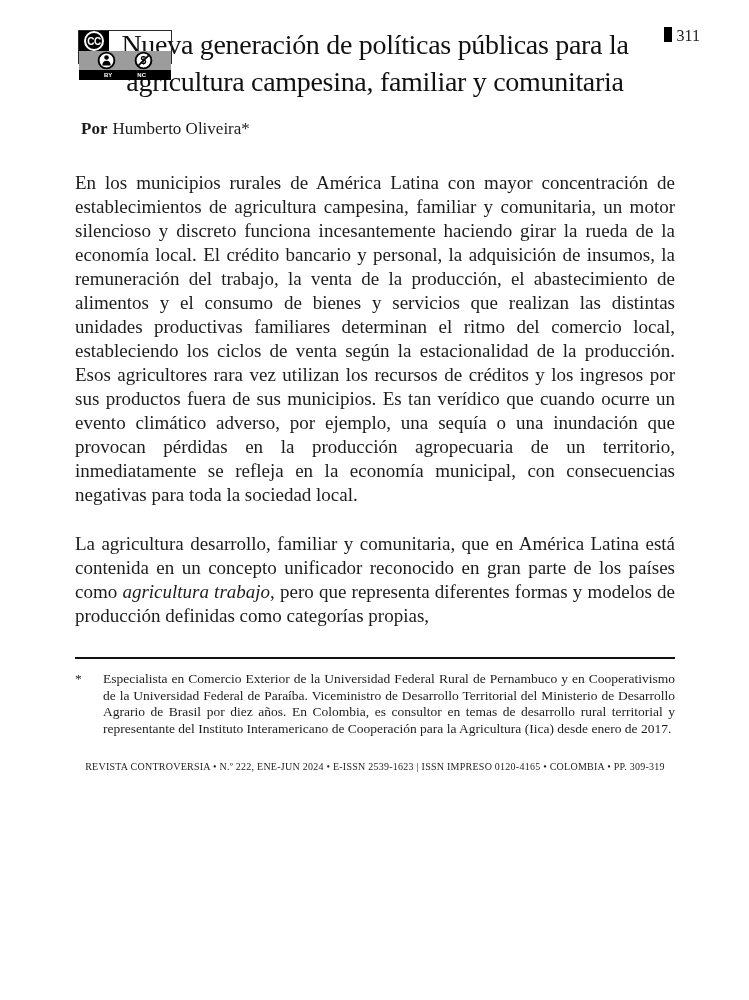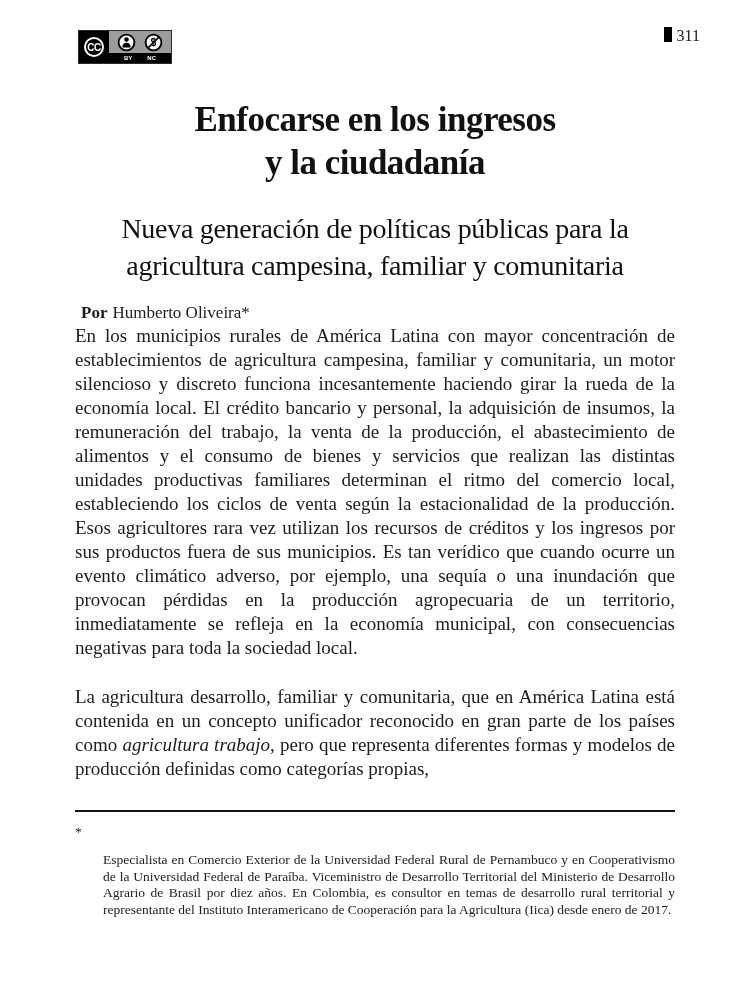--- a/index.html
+++ b/index.html
@@ -15,20 +15,21 @@
   }
 
   
   .cc-badge {
     position: absolute;
     left: 78px; top: 30px;
     width: 94px; height: 34px;
     display: flex;
     border: 1px solid #2a2a2a;
     box-sizing: border-box;
+    flex-direction: column;
   }
   .cc-left {
     width: 30px; background: #000;
     display: flex; align-items: center; justify-content: center;
   }
   .cc-circle {
     width: 20px; height: 20px;
     border: 2px solid #fff; border-radius: 50%;
     color: #fff;
     font-family: "Liberation Sans", sans-serif;
@@ -71,39 +72,39 @@
     margin: 26px 0 0;
     font-size: 28px; line-height: 37px;
     font-weight: normal; text-align: center;
     white-space: pre-line; letter-spacing: -0.3px;
     color: #111;
   }
   .author { margin: 19px 6px 0; font-size: 17px; line-height: 20px; }
   .author-prefix { font-weight: bold; margin-right: 5px; }
 
   .body-para {
-    margin: 1px 0 0;
+    margin: 32px 0 0;
     font-size: 19px; line-height: 24px;
     text-align: justify;
   }
   .body-para.second { margin-top: 25px; }
   .body-para em { font-style: italic; }
 
   .footnote-rule {
     margin: 29px 0 0;
     border: none;
     border-top: 2.5px solid #111;
   }
   .footnote {
     display: flex;
     margin-top: 12px;
     font-size: 13.5px; line-height: 16.5px;
   }
   .fn-marker { width: 28px; flex-shrink: 0; }
-  .fn-text { flex: 1; text-align: justify; margin-top: 28px; }
+  .fn-text { flex: 1; text-align: justify; }
 
   .page-footer {
     margin-top: 24px;
     text-align: center;
     font-size: 10px;
     letter-spacing: 0.25px;
     color: #1c1c1c;
     white-space: nowrap;
   }
 </style>
@@ -136,34 +137,33 @@
     </div>
   </div>
 
   <div class="page-number">
     <span class="pn-square"></span>
     <span>311</span>
   </div>
 
   <div class="content">
 
-    <h1 class="title">Enfocarse en los ingresos
-y la ciudadanía</h1>
 
     <h2 class="subtitle">Nueva generación de políticas públicas para la
 agricultura campesina, familiar y comunitaria</h2>
 
     <p class="author"><span class="author-prefix">Por</span><span>Humberto Oliveira</span><span>*</span></p>
 
     <p class="body-para">En los municipios rurales de América Latina con mayor concentración de establecimientos de agricultura campesina, familiar y comunitaria, un motor silencioso y discreto funciona incesantemente haciendo girar la rueda de la economía local. El crédito bancario y personal, la adquisición de insumos, la remuneración del trabajo, la venta de la producción, el abastecimiento de alimentos y el consumo de bienes y servicios que realizan las distintas unidades productivas familiares determinan el ritmo del comercio local, estableciendo los ciclos de venta según la estacionalidad de la producción. Esos agricultores rara vez utilizan los recursos de créditos y los ingresos por sus productos fuera de sus municipios. Es tan verídico que cuando ocurre un evento climático adverso, por ejemplo, una sequía o una inundación que provocan pérdidas en la producción agropecuaria de un territorio, inmediatamente se refleja en la economía municipal, con consecuencias negativas para toda la sociedad local.</p>
 
     <p class="body-para second"><span>La agricultura desarrollo, familiar y comunitaria, que en América Latina está contenida en un concepto unificador reconocido en gran parte de los países como </span><em>agricultura trabajo</em><span>, pero que representa diferentes formas y modelos de producción definidas como categorías propias,</span></p>
 
     <hr class="footnote-rule">
 
     <div class="footnote">
       <span class="fn-marker">*</span>
       <span class="fn-text">Especialista en Comercio Exterior de la Universidad Federal Rural de Pernambuco y en Cooperativismo de la Universidad Federal de Paraíba. Viceministro de Desarrollo Territorial del Ministerio de Desarrollo Agrario de Brasil por diez años. En Colombia, es consultor en temas de desarrollo rural territorial y representante del Instituto Interamericano de Cooperación para la Agricultura (Iica) desde enero de 2017.</span>
     </div>
 
+    <div class="page-footer">REVISTA CONTROVERSIA • N.º 222, ENE-JUN 2024 • E-ISSN 2539-1623 | ISSN IMPRESO 0120-4165 • COLOMBIA • PP. 309-319</div>
 
   </div>
 </div>
 
 </body></html>

